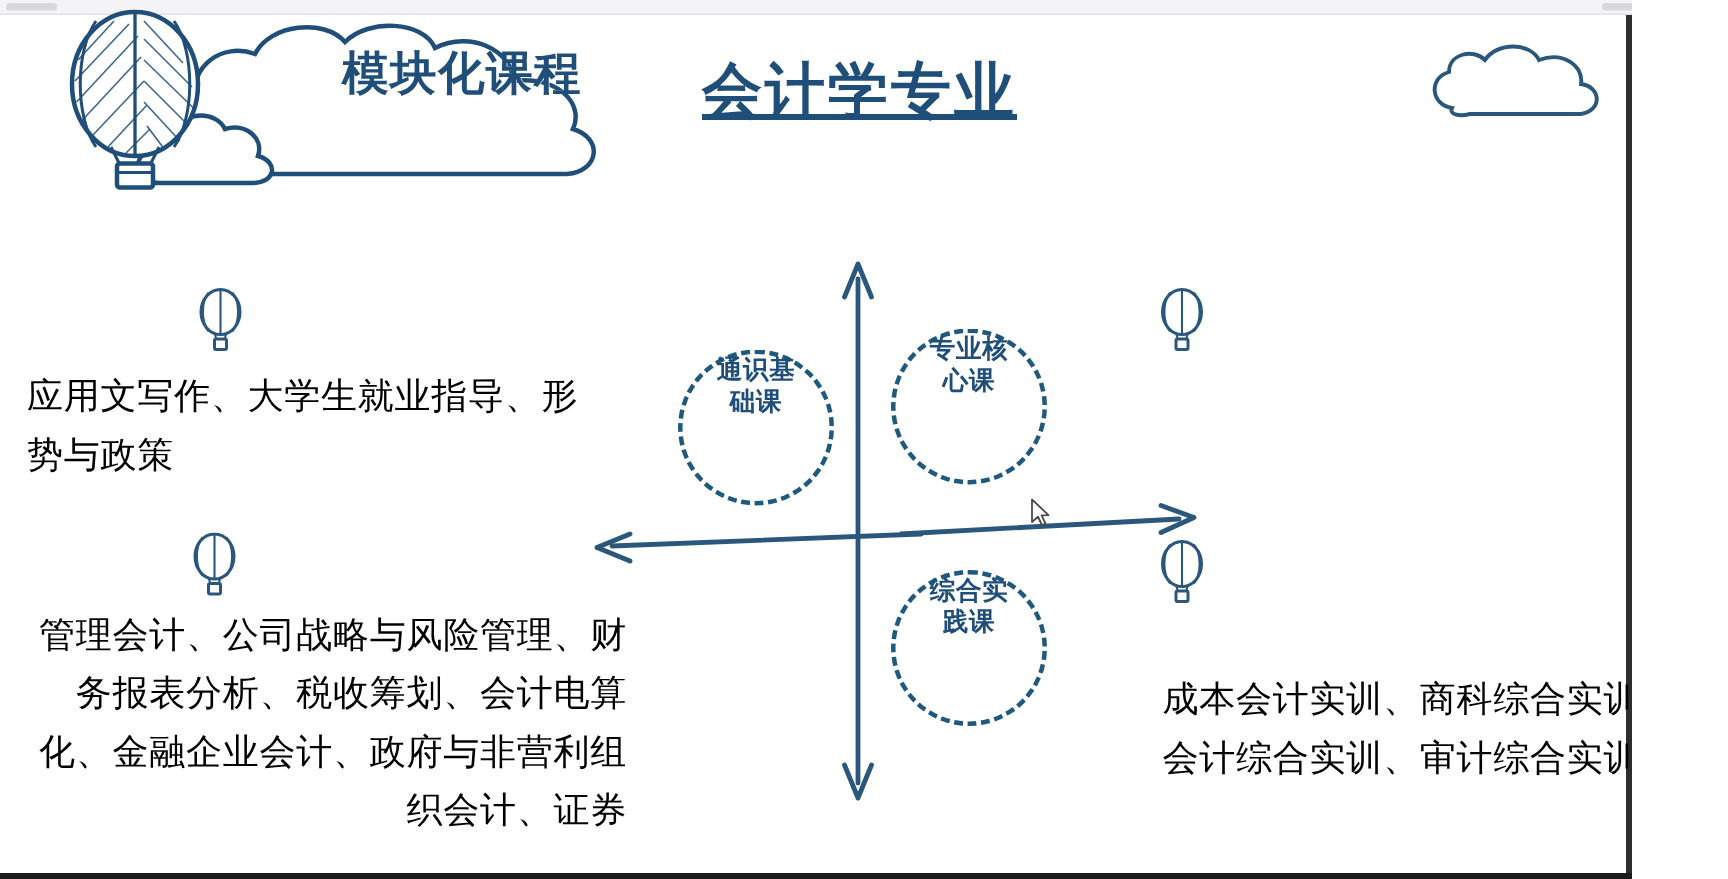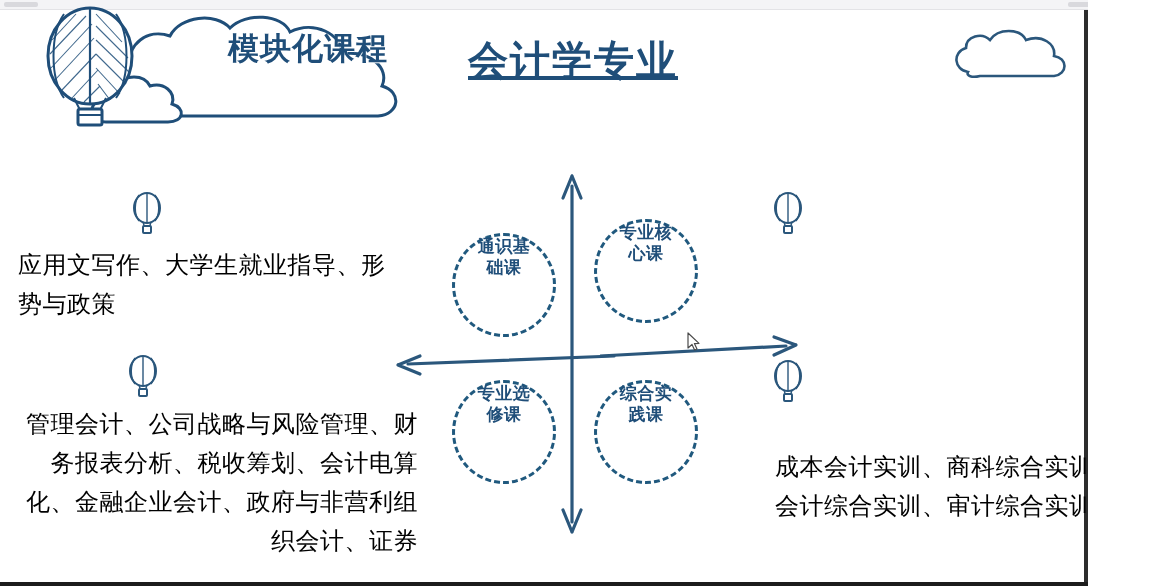--- a/index.html
+++ b/index.html
@@ -248,26 +248,20 @@
     </span>
   </div>
 
   <div class="bubble b-tr">
     <span>
       <i style="font-style:normal;display:block">专业核</i>
       <i style="font-style:normal;display:block">心课</i>
     </span>
   </div>
 
-  <div class="bubble b-bl">
-    <span>
-      <i style="font-style:normal;display:block">专业选</i>
-      <i style="font-style:normal;display:block">修课</i>
-    </span>
-  </div>
 
   <div class="bubble b-br">
     <span>
       <i style="font-style:normal;display:block">综合实</i>
       <i style="font-style:normal;display:block">践课</i>
     </span>
   </div>
 
   <div class="balloon-icon bi-tl">
     <svg width="34" height="44" viewBox="0 0 34 44" fill="none">

